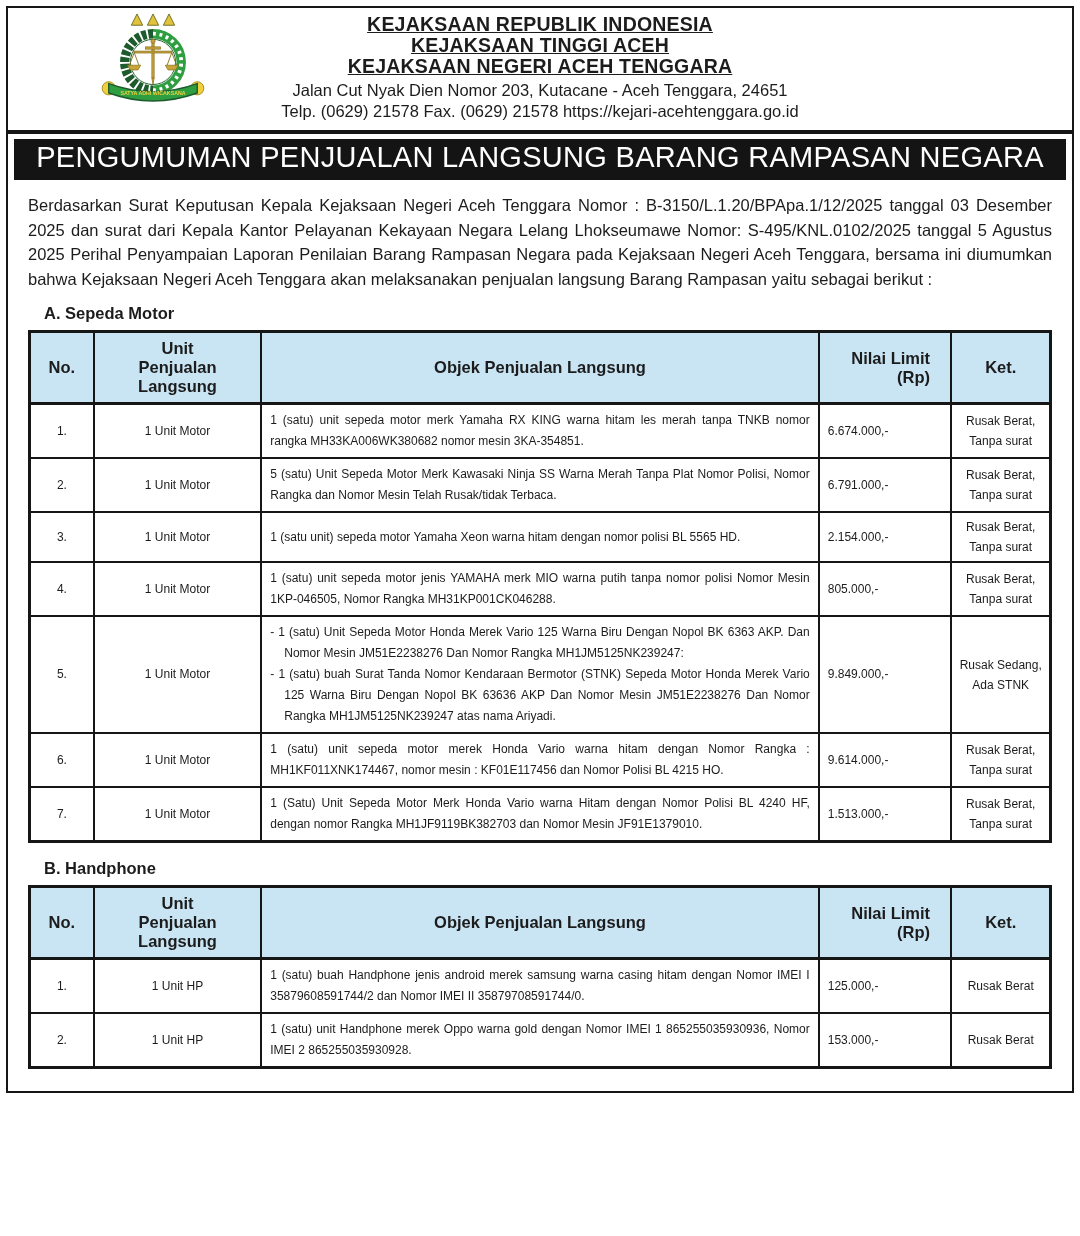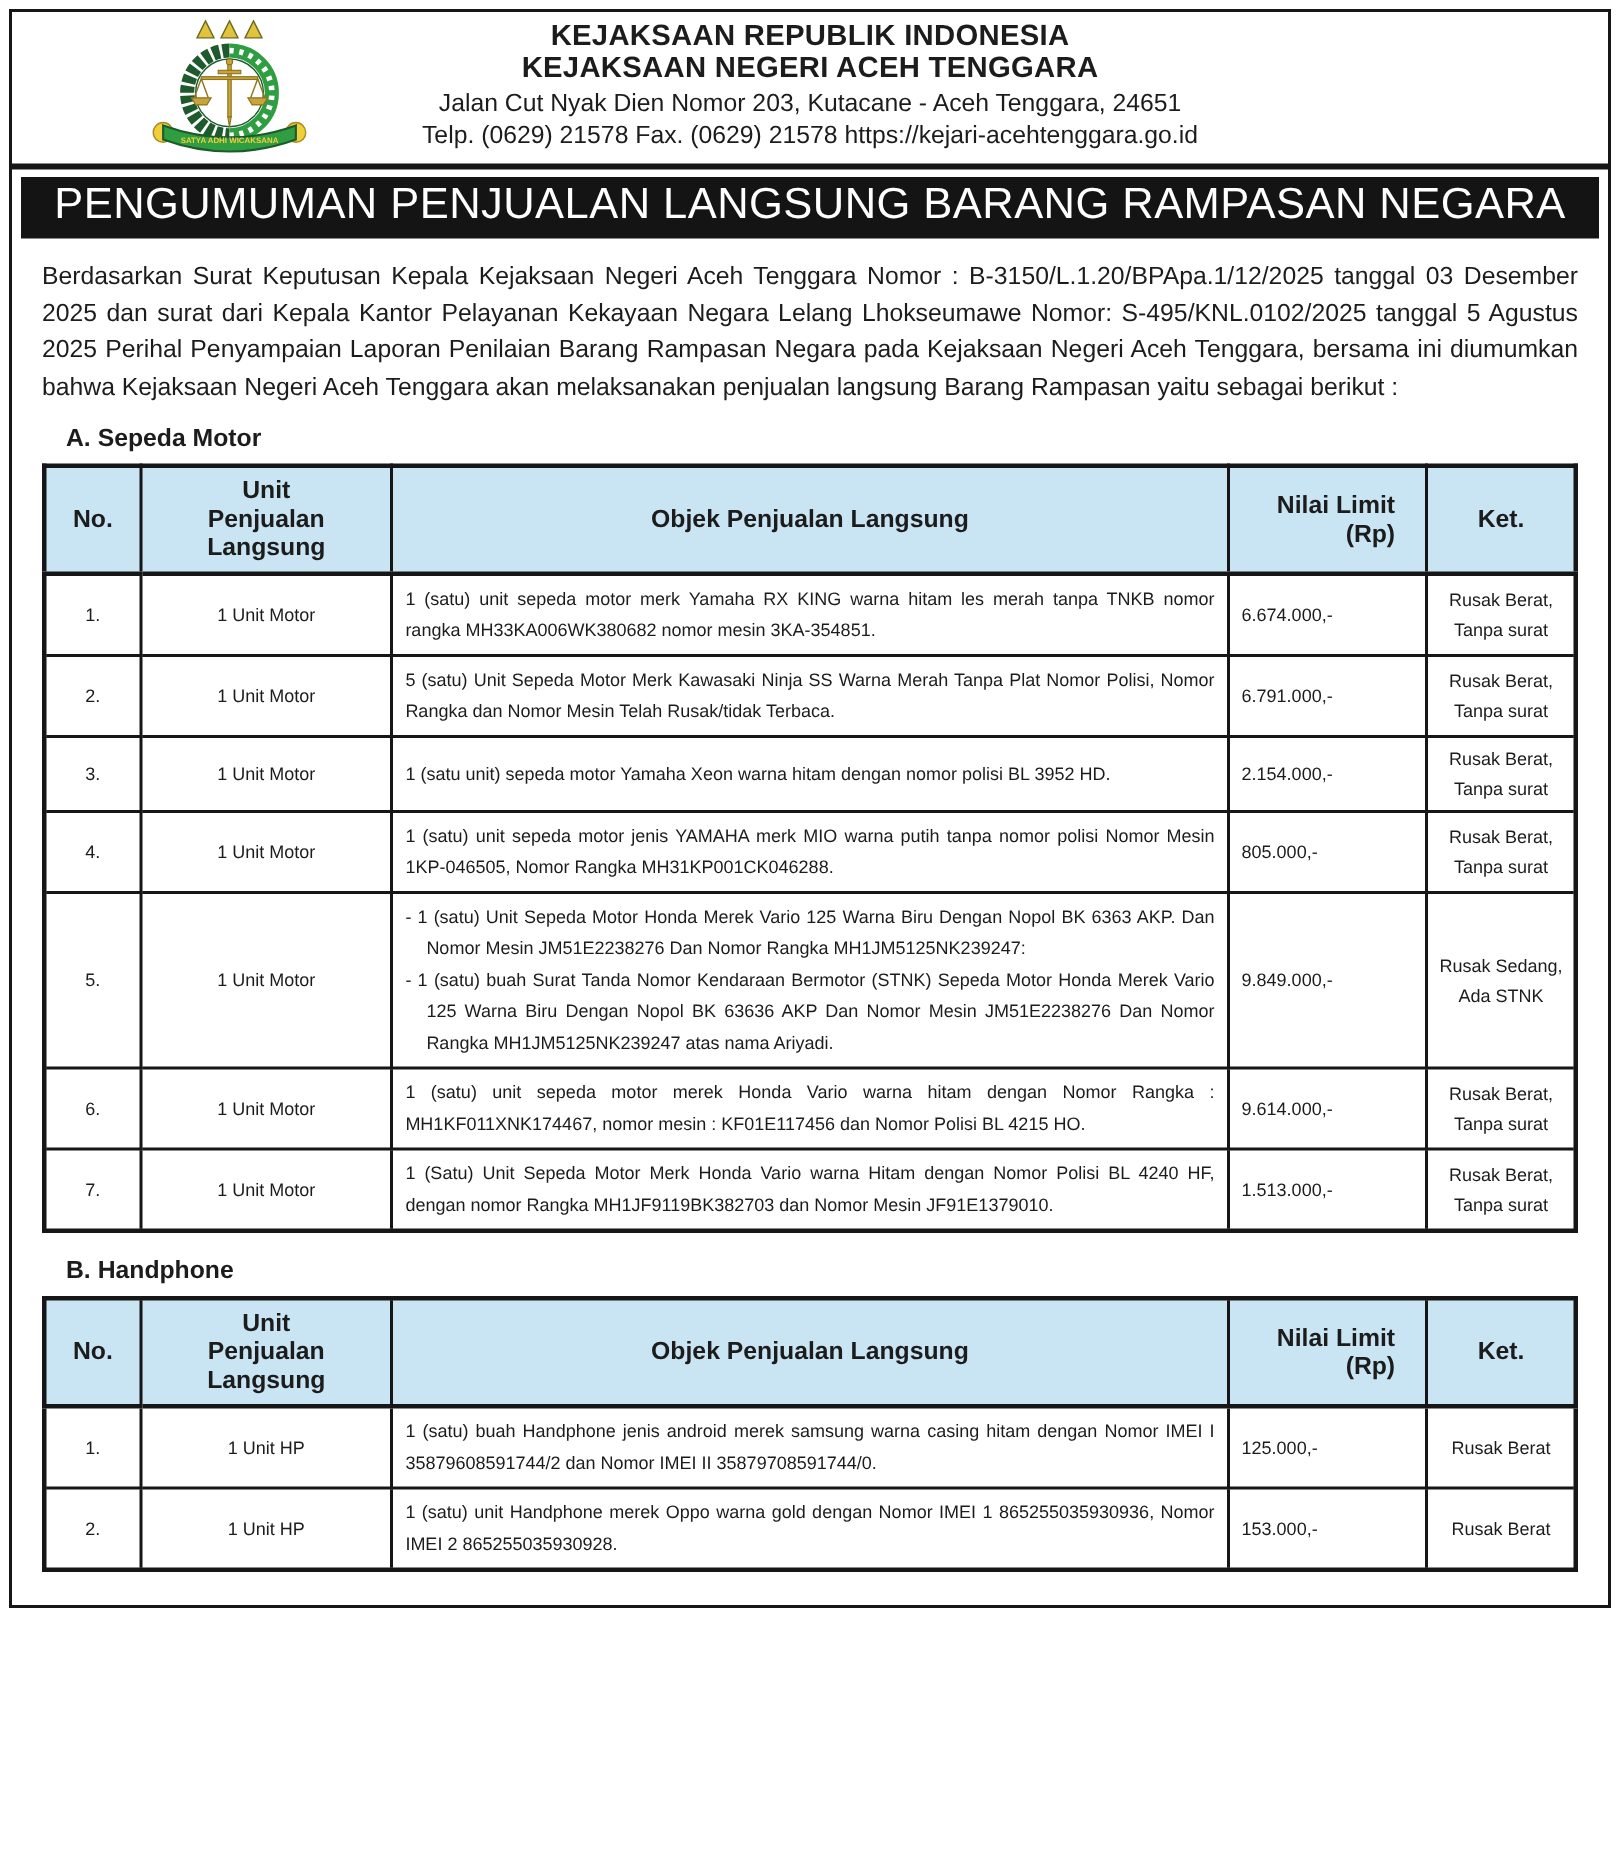--- a/index.html
+++ b/index.html
@@ -25,20 +25,21 @@
     position:absolute;
     left:86px; top:5px;
     width:118px; height:96px;
   }
   .lh-center { text-align:center; }
   .org {
     font-weight:bold;
     font-size:19.5px;
     line-height:21px;
     letter-spacing:.2px;
+    text-decoration:underline;
   }
   .addr {
     font-size:16.5px;
     line-height:21px;
     margin-top:3px;
   }
   .contact { font-size:16.5px; line-height:21px; }
   
   .banner {
     margin:5px 6px 0;
@@ -130,20 +131,21 @@
         <path d="M33 55.5 L47 55.5 L44 60.5 L36 60.5 Z"></path>
         <path d="M73 55.5 L87 55.5 L84 60.5 L76 60.5 Z"></path>
       </g>
       <circle cx="13" cy="80" r="7" fill="#f0cf3e" stroke="#a98b1f"></circle>
       <circle cx="107" cy="80" r="7" fill="#f0cf3e" stroke="#a98b1f"></circle>
       <path d="M13 75 Q60 92 107 75 L107 85 Q60 102 13 85 Z" fill="#2f9e41" stroke="#1d5b2d" stroke-width="1.5"></path>
       <text x="60" y="87.5" text-anchor="middle" font-size="5.6" font-weight="bold" fill="#f3d03e">SATYA ADHI WICAKSANA</text>
     </svg>
     <div class="lh-center">
       <div class="org">KEJAKSAAN REPUBLIK INDONESIA</div>
+      <div class="org">KEJAKSAAN TINGGI ACEH</div>
       <div class="org">KEJAKSAAN NEGERI ACEH TENGGARA</div>
       <div class="addr">Jalan Cut Nyak Dien Nomor 203, Kutacane - Aceh Tenggara, 24651</div>
       <div class="contact">Telp. (0629) 21578 Fax. (0629) 21578 https://kejari-acehtenggara.go.id</div>
     </div>
   </div>
 
   <div class="banner">
     <span>PENGUMUMAN PENJUALAN LANGSUNG BARANG RAMPASAN NEGARA</span>
   </div>
 
@@ -181,21 +183,21 @@
           <tr>
             <td class="no">2.</td>
             <td class="unit">1 Unit Motor</td>
             <td class="obj">5 (satu) Unit Sepeda Motor Merk Kawasaki Ninja SS Warna Merah Tanpa Plat Nomor Polisi, Nomor Rangka dan Nomor Mesin Telah Rusak/tidak Terbaca.</td>
             <td class="nilai">6.791.000,-</td>
             <td class="ket">Rusak Berat, Tanpa surat</td>
           </tr>
           <tr>
             <td class="no">3.</td>
             <td class="unit">1 Unit Motor</td>
-            <td class="obj">1 (satu unit) sepeda motor Yamaha Xeon warna hitam dengan nomor polisi BL 3952 HD.</td>
+            <td class="obj">1 (satu unit) sepeda motor Yamaha Xeon warna hitam dengan nomor polisi BL 5565 HD.</td>
             <td class="nilai">2.154.000,-</td>
             <td class="ket">Rusak Berat, Tanpa surat</td>
           </tr>
           <tr>
             <td class="no">4.</td>
             <td class="unit">1 Unit Motor</td>
             <td class="obj">1 (satu) unit sepeda motor jenis YAMAHA merk MIO warna putih tanpa nomor polisi Nomor Mesin 1KP-046505, Nomor Rangka MH31KP001CK046288.</td>
             <td class="nilai">805.000,-</td>
             <td class="ket">Rusak Berat, Tanpa surat</td>
           </tr>

